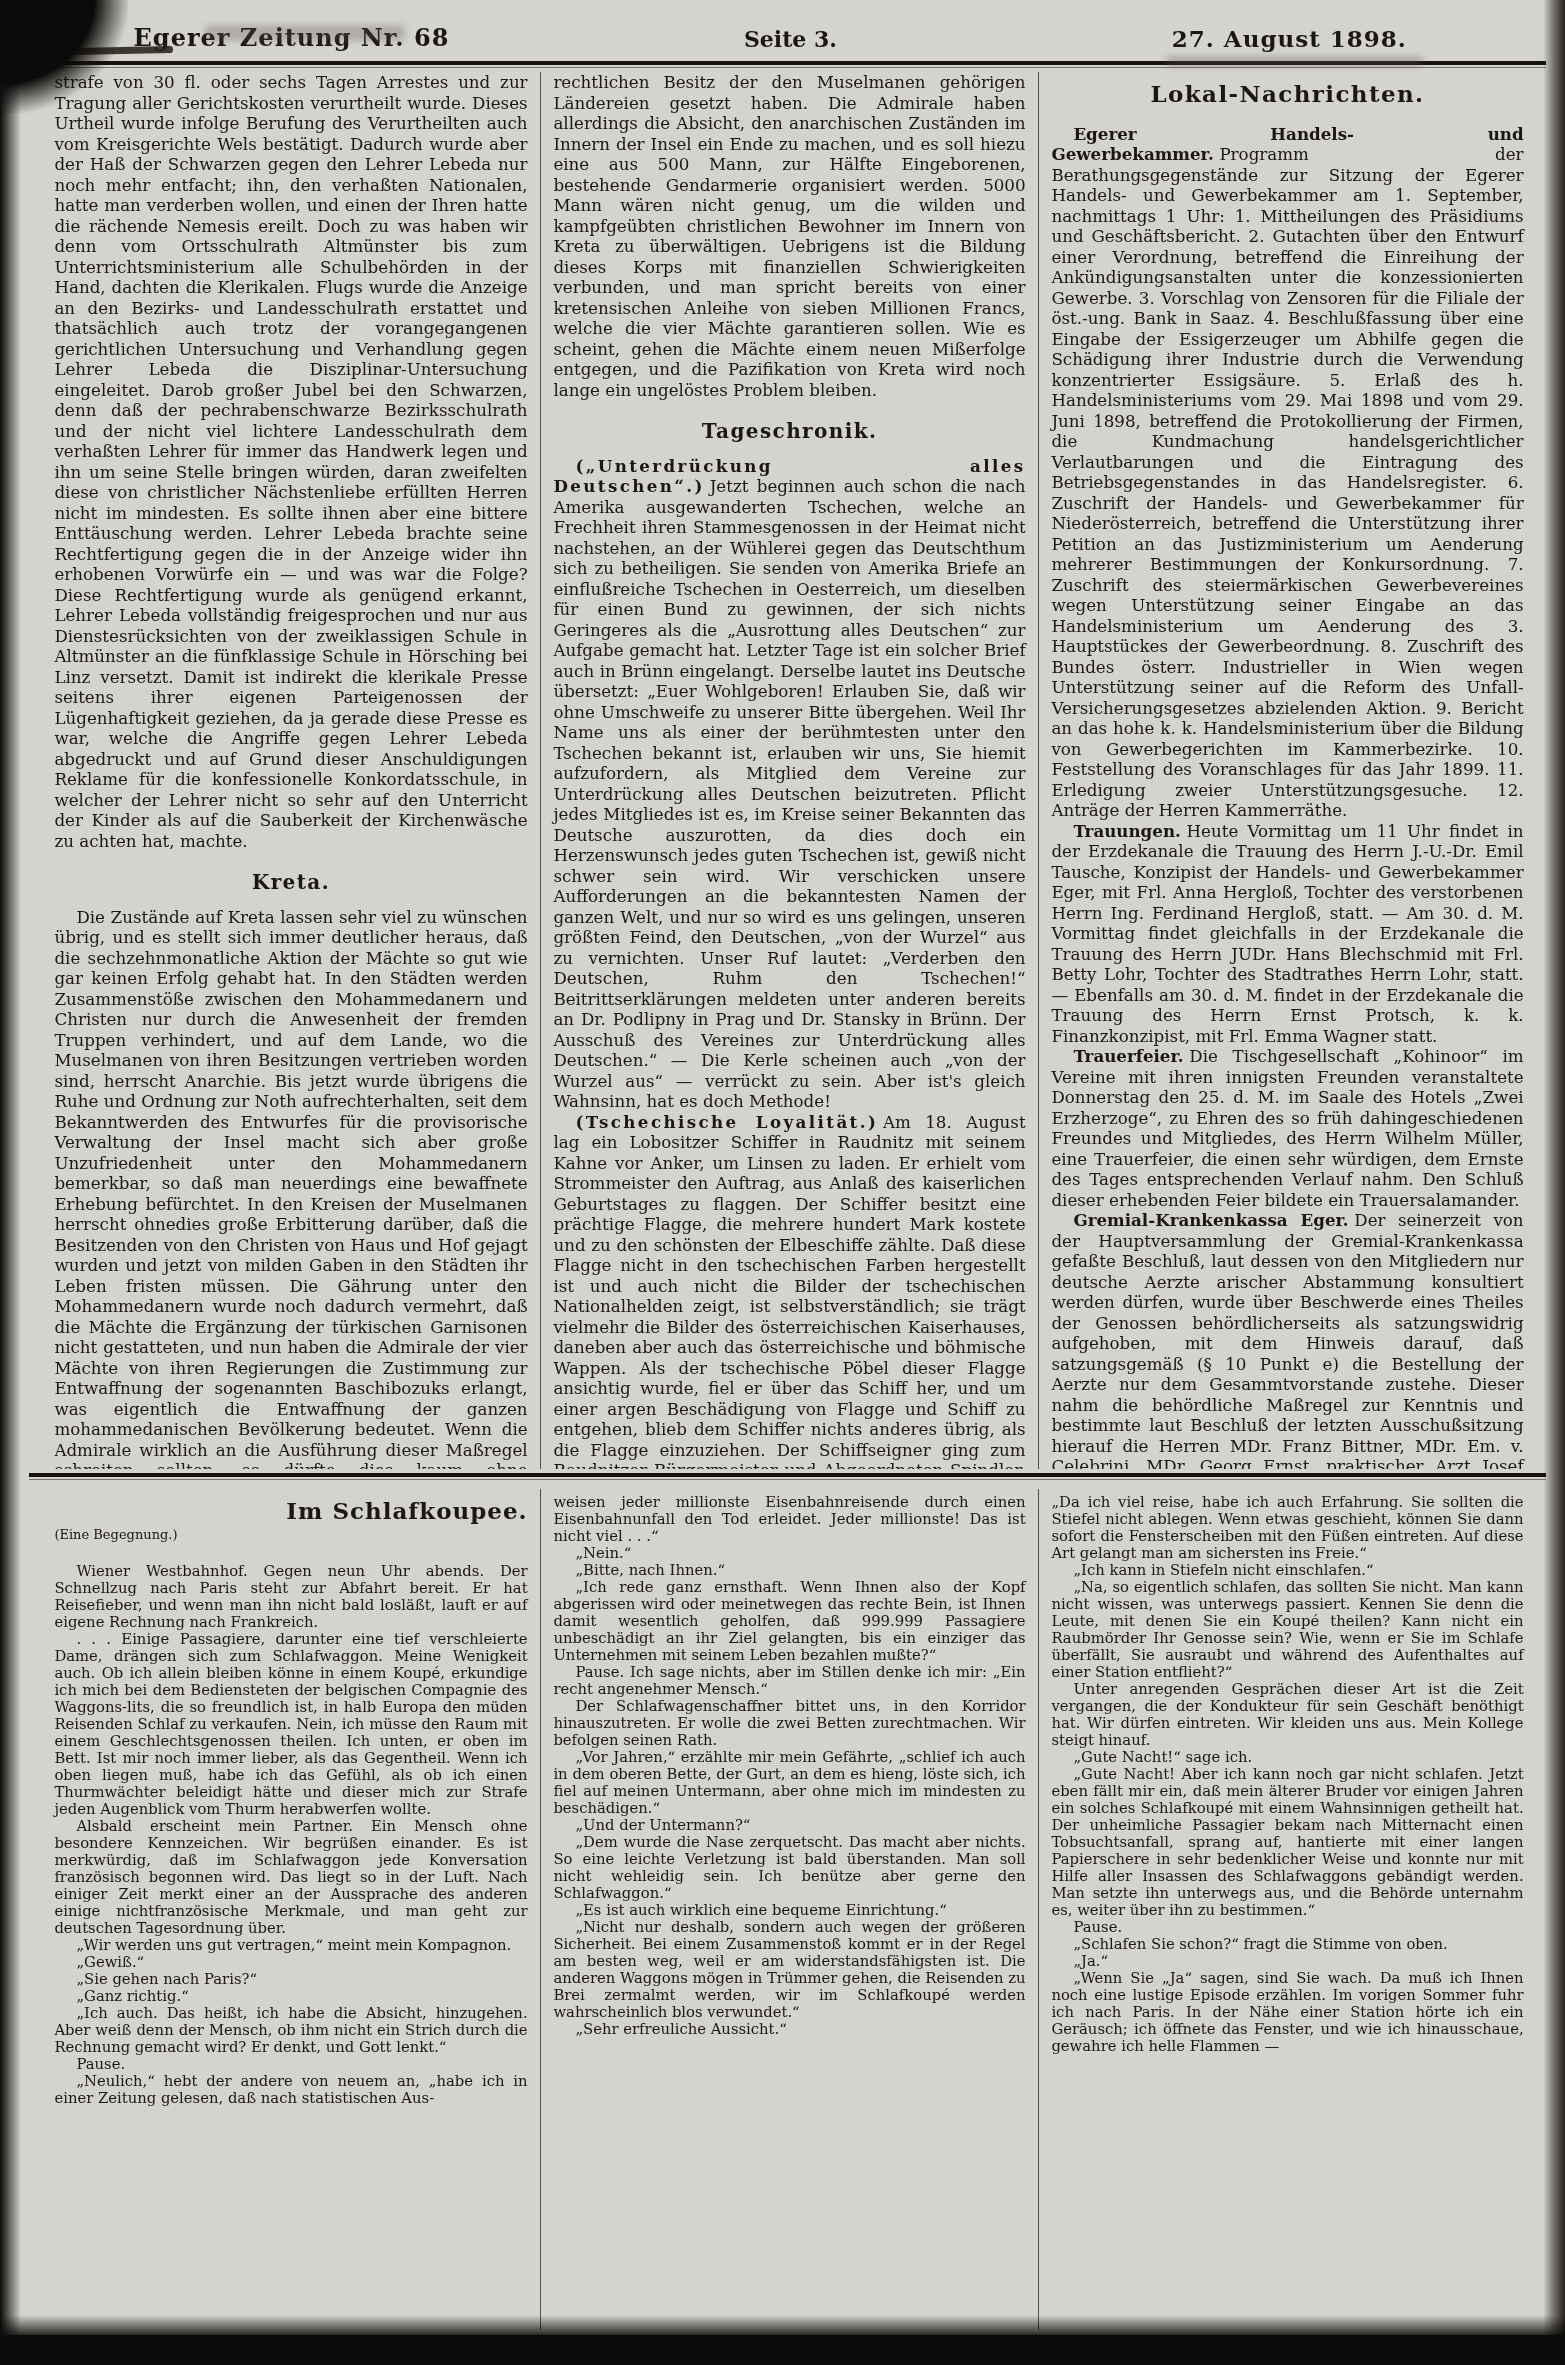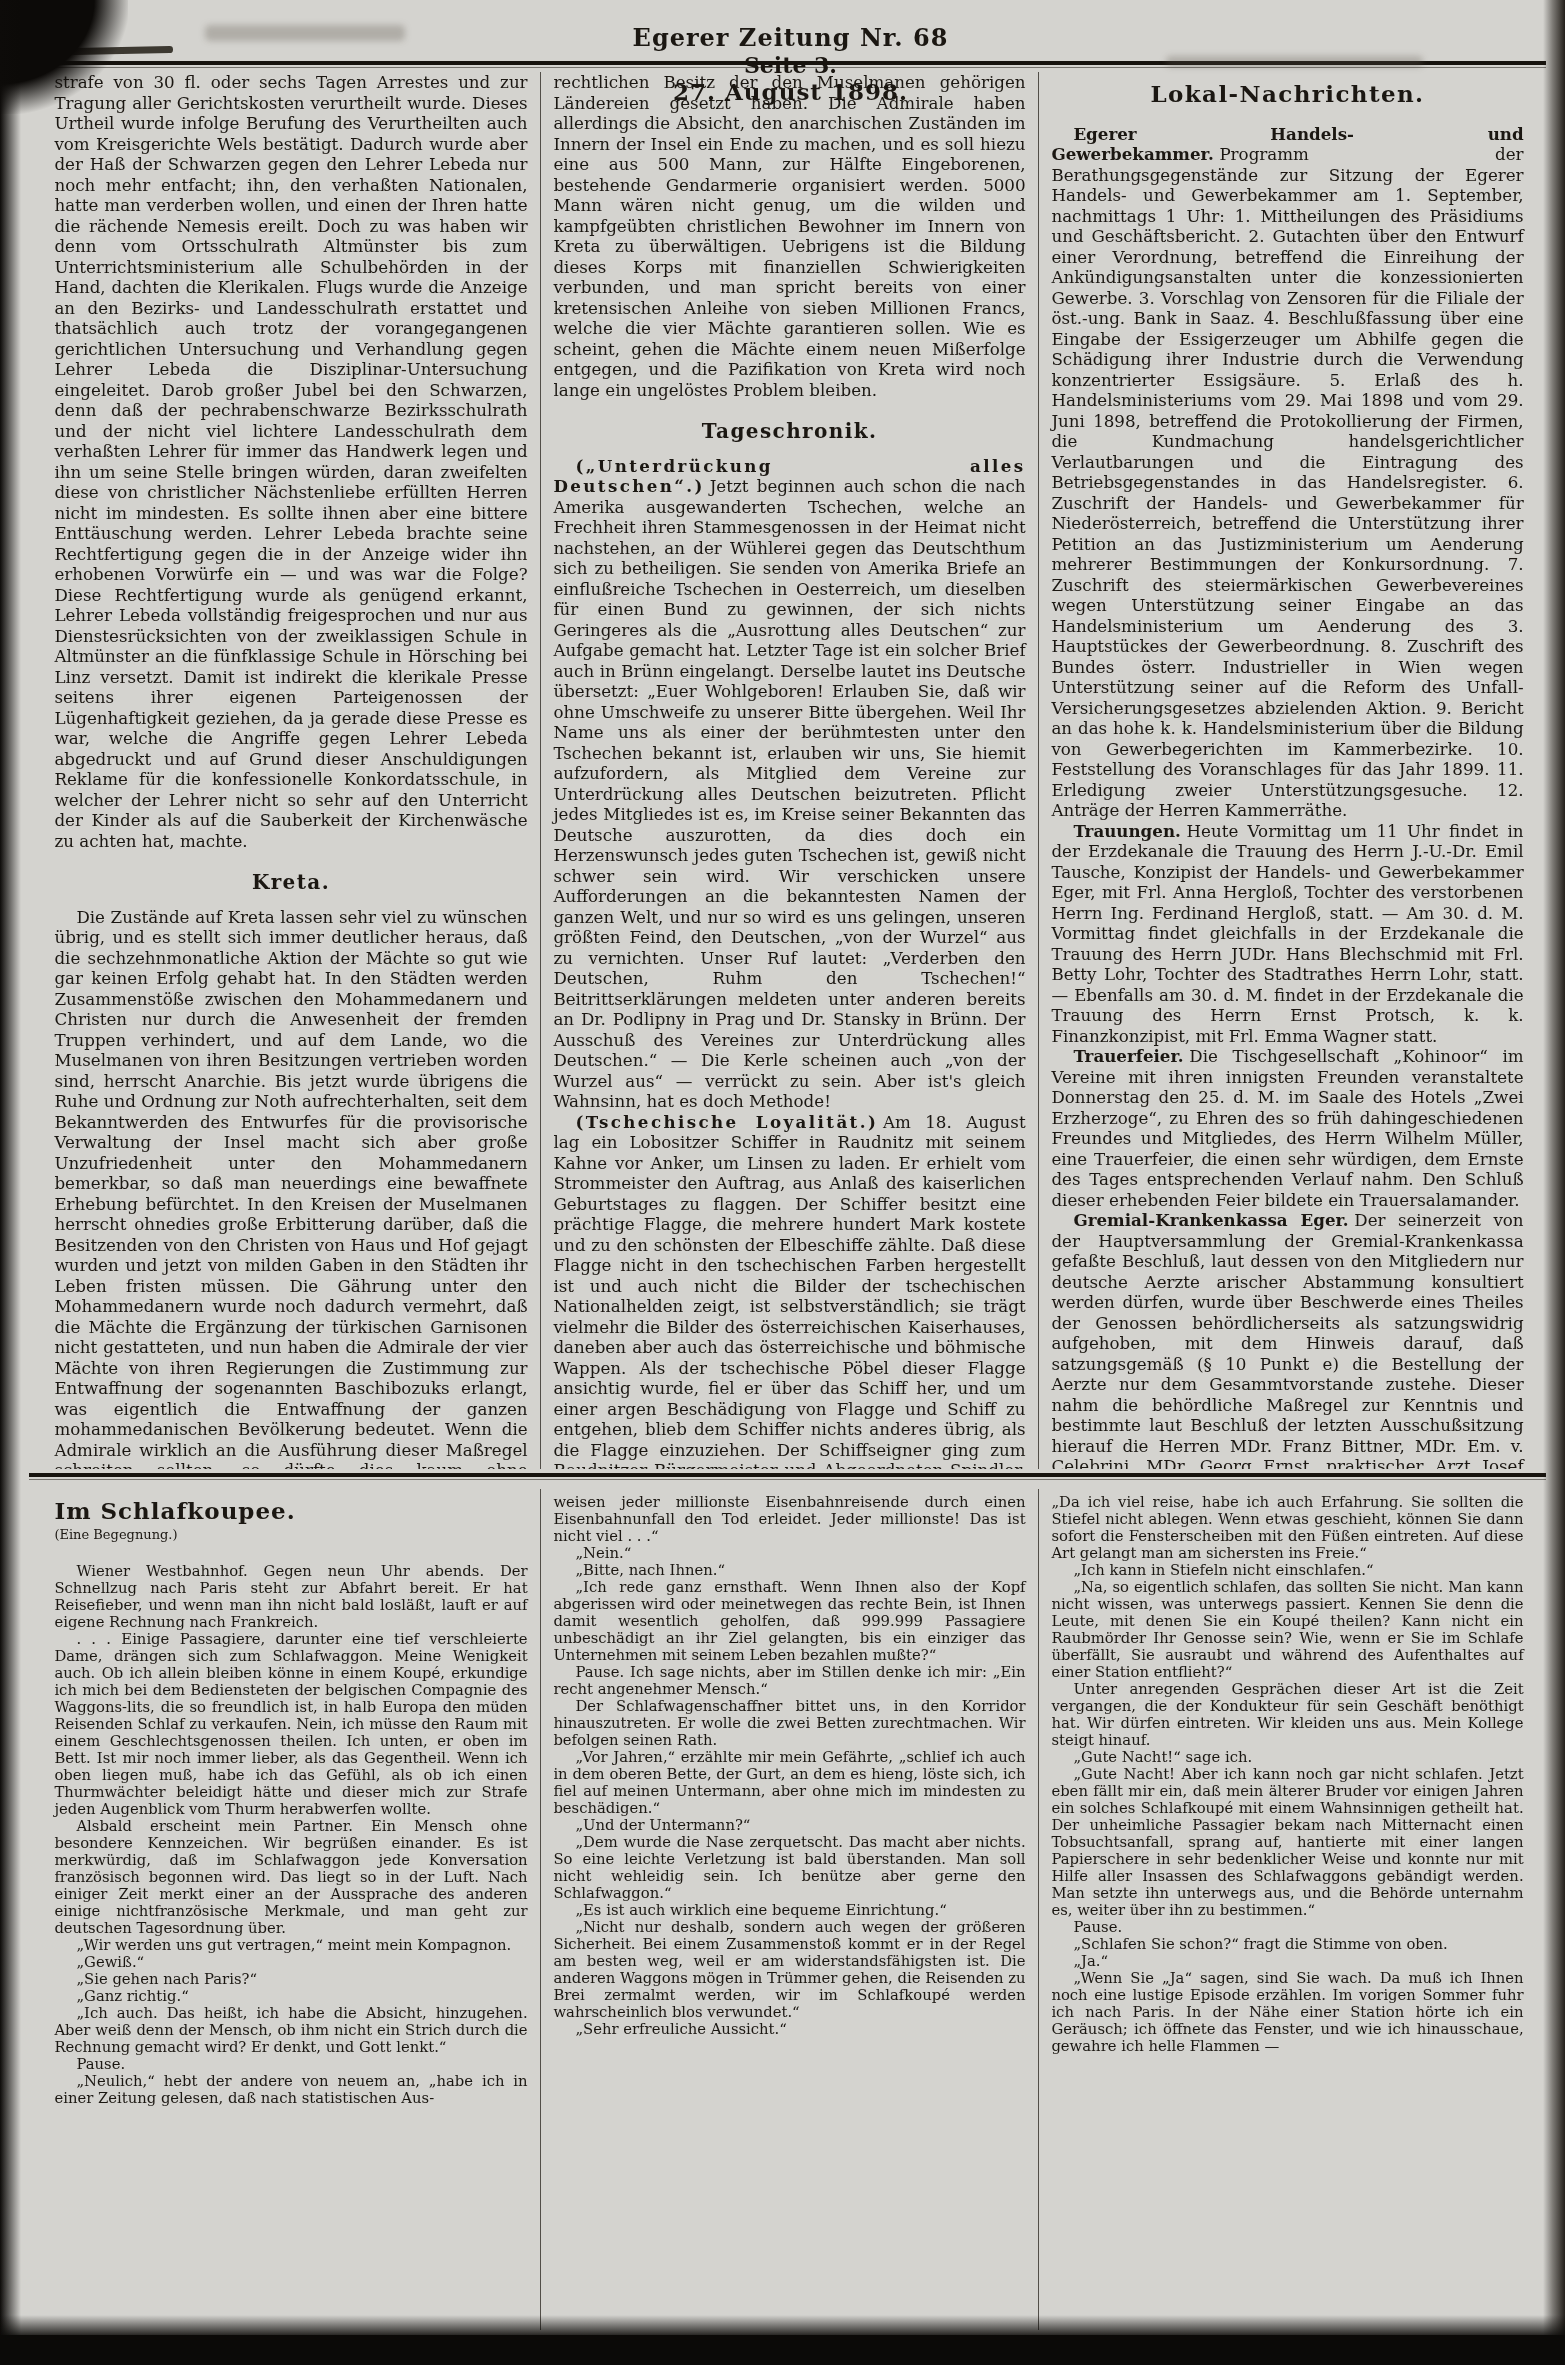--- a/index.html
+++ b/index.html
@@ -12,21 +12,21 @@
   .page{
     position:relative;
     width:1565px;height:2366px;
     background:#d4d3cf;
     color:#1b1712;
     overflow:hidden;
   }
   
   .masthead{
     position:absolute;left:42px;right:26px;top:23px;
-    display:flex;align-items:center;flex-direction:column;
+    display:flex;align-items:flex-end;
   }
   .masthead>div{width:33.33%;text-align:center;}
   .m-left{font-size:24px;font-weight:bold;letter-spacing:1px;}
   .m-center{font-size:22px;font-weight:bold;}
   .m-right{font-size:23px;font-weight:bold;letter-spacing:1px;}
   .rule{
     position:absolute;left:28.6px;right:19px;height:4.3px;background:#17130e;
   }
   .rule::after{
     content:"";position:absolute;left:0;right:0;top:5.7px;height:1.4px;
@@ -51,21 +51,21 @@
   p{margin:0;text-align:justify;text-indent:22px;}
   p.cont{text-indent:0;}
   .h2{
     text-align:center;text-indent:0;font-weight:bold;font-size:20px;
     margin:21px 0 14.3px;letter-spacing:1.4px;
   }
   .h2-big{font-size:23px;margin:12.4px 0 19px;}
   .lead{font-weight:bold;margin-right:5.7px;}
   .spaced{font-weight:bold;letter-spacing:2.4px;margin-right:4.8px;}
   .feuille-title{
-    text-align:left;text-indent:0;font-weight:bold;font-size:23px;
+    text-align:right;text-indent:0;font-weight:bold;font-size:23px;
     margin:13.3px 0 6.7px;letter-spacing:1px;
   }
   .feuille-sub{
     text-align:left;text-indent:0;font-size:13px;margin:0 0 19px;
   }
   .bottom-cols .col2-pad{padding-top:3.8px;}
   
   .edge-left{
     position:absolute;left:0;top:0;width:21px;height:100%;
     background:linear-gradient(90deg,#0d0b09 0%,rgba(13,11,9,.55) 45%,rgba(13,11,9,0) 100%);

